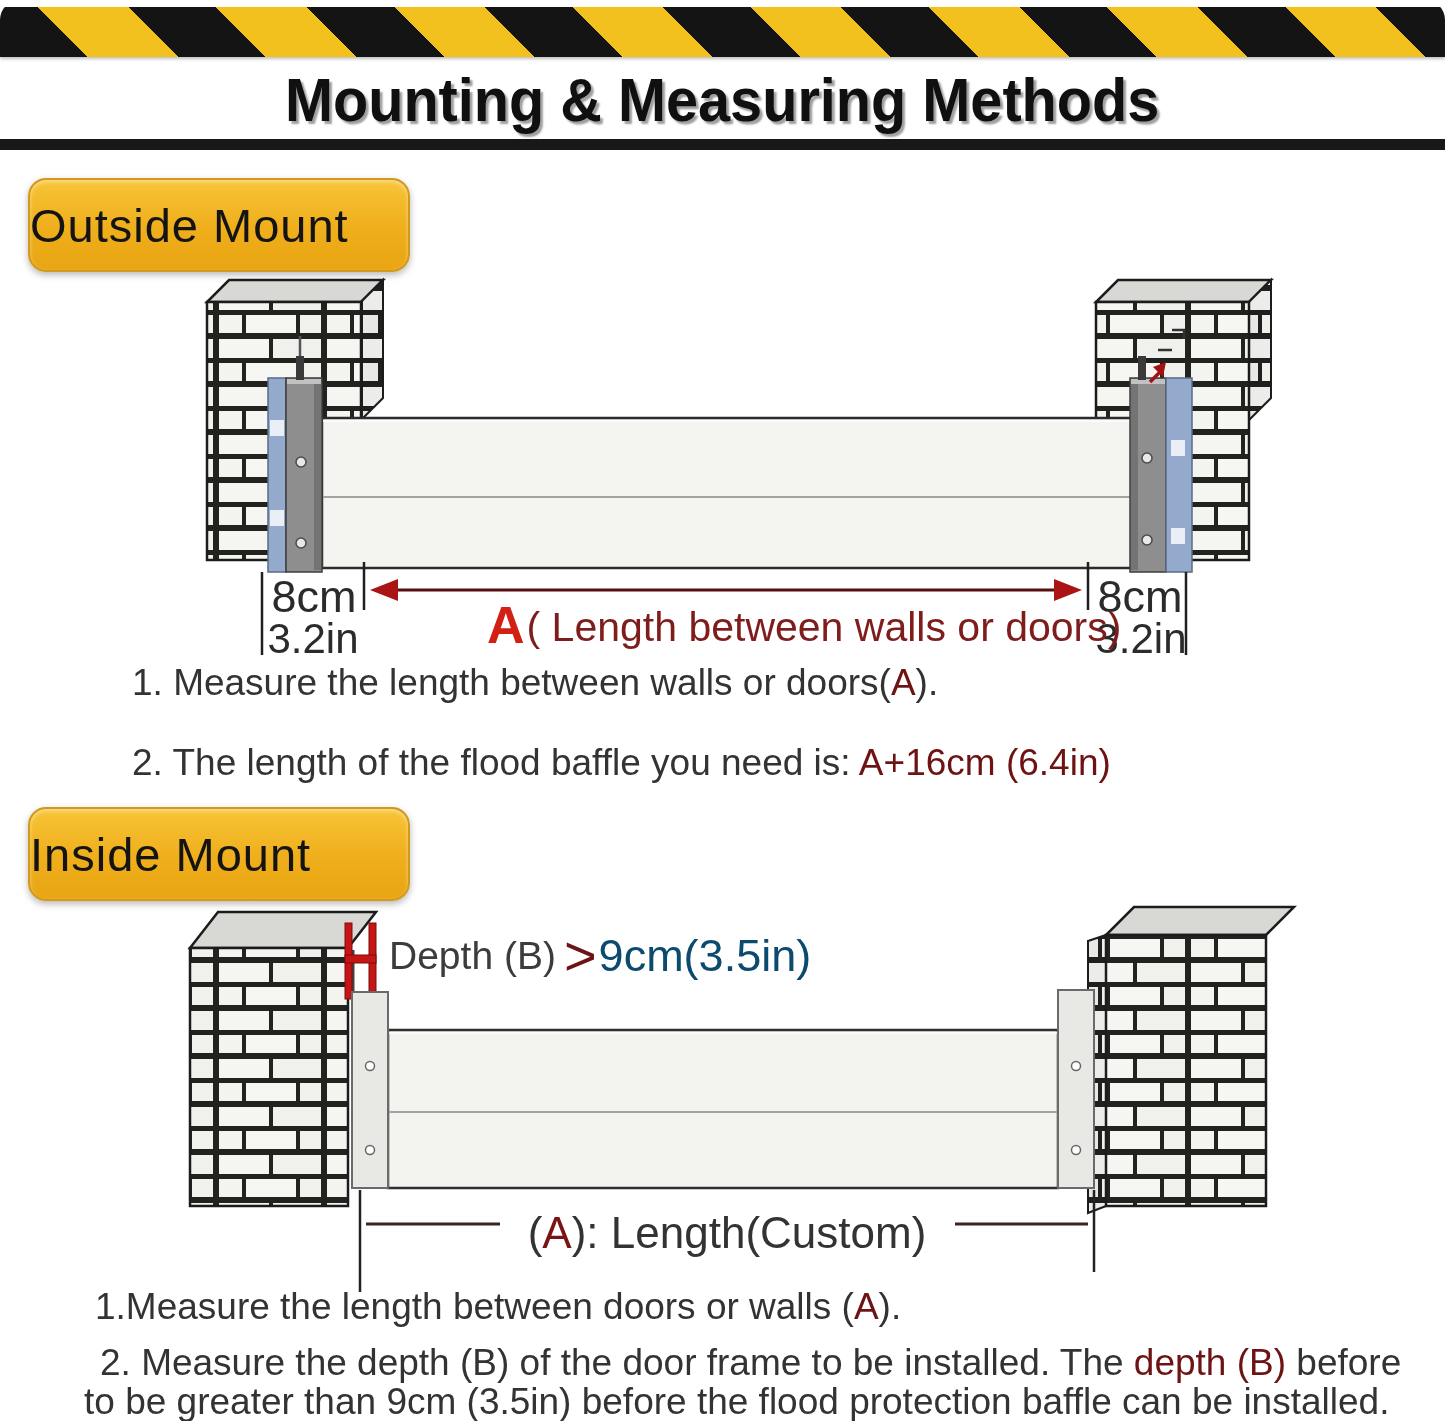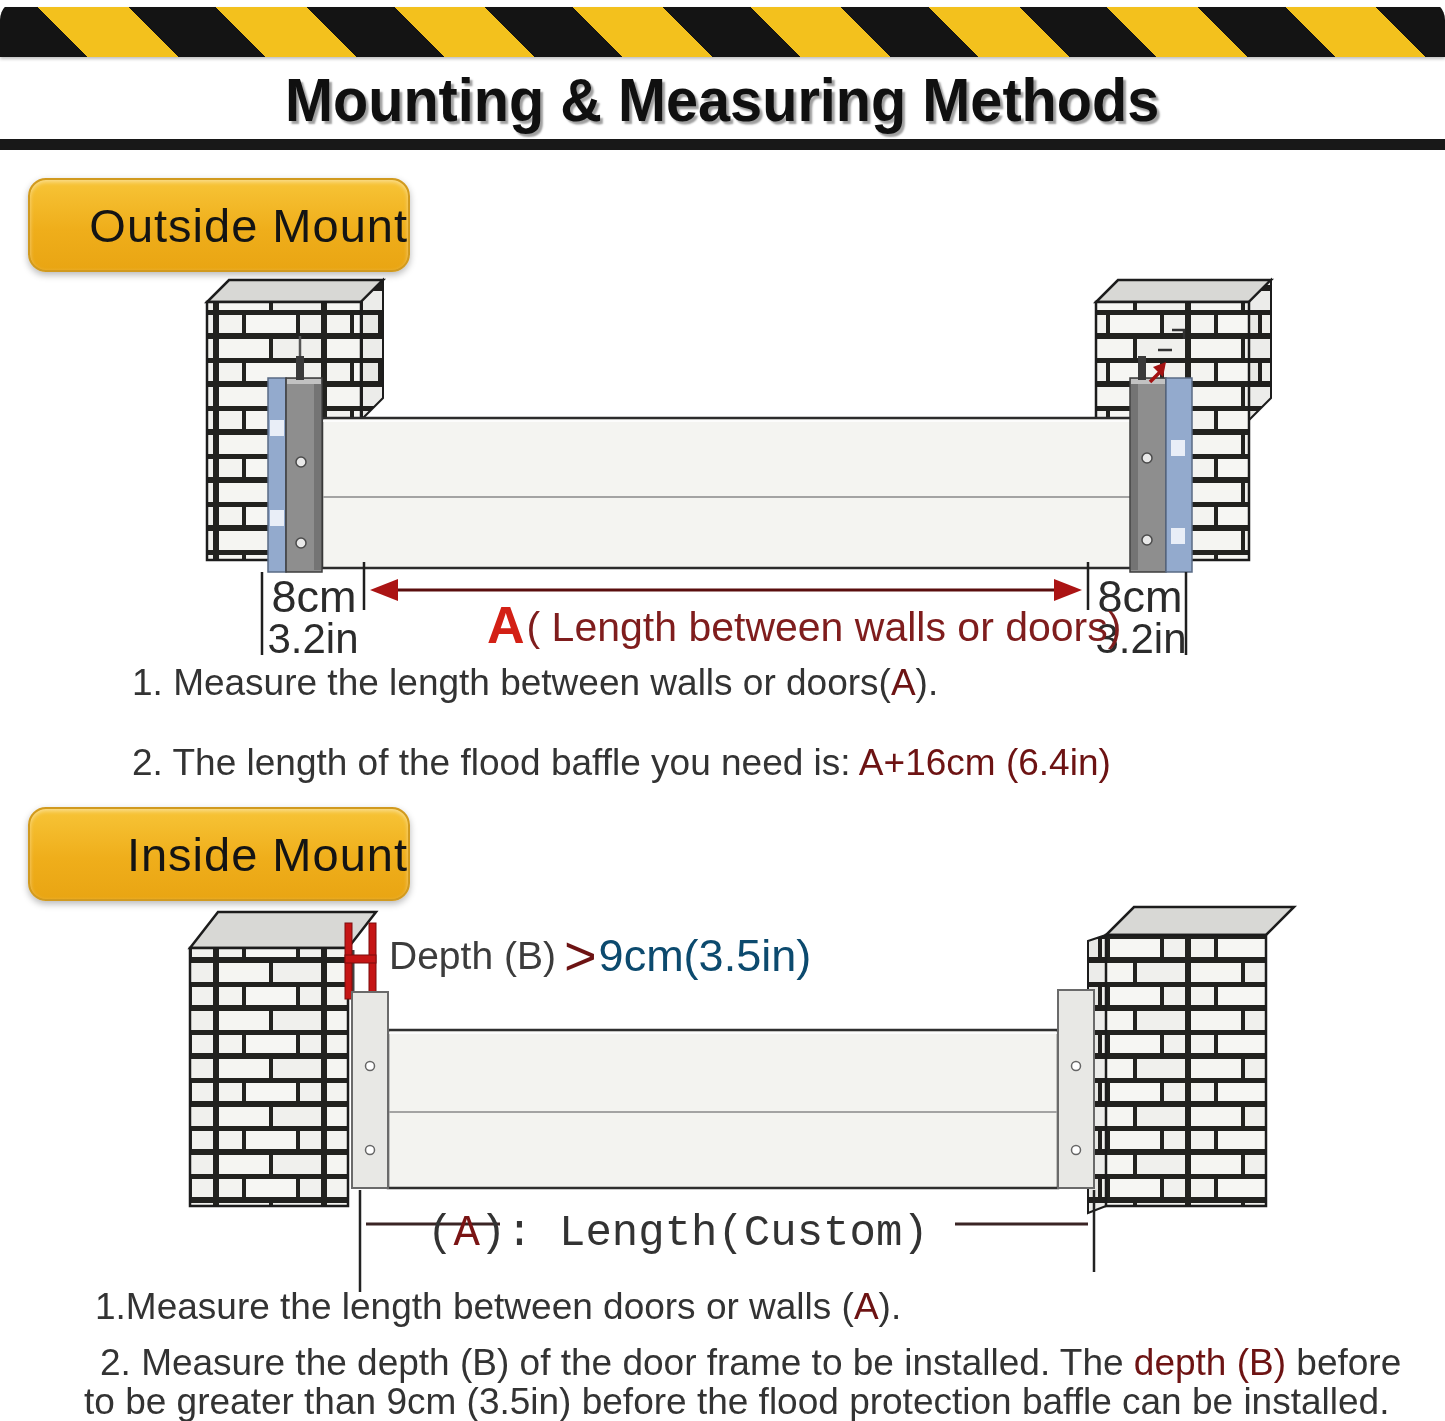--- a/index.html
+++ b/index.html
@@ -25,41 +25,41 @@
     letter-spacing:0px;transform:scaleX(.93);transform-origin:center;
     text-shadow:3px 3px 2px rgba(0,0,0,.38);
   }
   .blackbar{position:absolute;left:0;top:139px;width:100%;height:11px;background:#181818;z-index:2;}
 
   
   .badge{
     position:absolute;left:28px;width:378px;height:90px;z-index:2;
     background:linear-gradient(180deg,#f7c437 0%,#efae1b 55%,#e9a513 100%);
     border:2px solid #d19a1f;border-radius:18px;
-    display:flex;align-items:center;justify-content:flex-end;
+    display:flex;align-items:center;justify-content:flex-start;
     box-shadow:0 3px 7px rgba(0,0,0,.28), inset 0 2px 4px rgba(255,255,255,.45);
   }
   .badge span{font-size:47px;font-weight:normal;color:#141414;letter-spacing:1px;}
 
   
   .meas{font-size:45px;color:#2b2b2b;text-align:center;line-height:1;}
   .meas.small{font-size:42px;}
   .spanlabel{display:flex;align-items:flex-end;}
   .spanlabel .bigA{font-size:52px;font-weight:bold;color:#d32015;line-height:.9;margin-right:2px;}
   .spanlabel .rest{font-size:41px;color:#7f1d1d;line-height:1.05;}
 
   .step{font-size:37px;color:#333;white-space:nowrap;}
   .step .em{color:#6d1313;}
 
   .depthlabel{display:flex;align-items:center;}
   .depthlabel .d1{font-size:39px;color:#3c3c3c;}
   .depthlabel .gt{font-size:56px;color:#6d1313;line-height:.8;margin:0 2px 0 8px;}
   .depthlabel .d2{font-size:45px;color:#0c4a6e;}
 
-  .lenlabel{width:600px;text-align:left;font-size:44px;color:#333;font-family:Liberation Mono, monospace;}
+  .lenlabel{width:600px;text-align:center;font-size:44px;color:#333;}
   .lenlabel .em{color:#7a1414;}
 </style>
 </head>
 <body>
 
 <div id="canvas">
 
   <svg class="art" width="1445" height="1421" viewBox="0 0 1445 1421">
     <defs>
       <pattern id="bf" width="108" height="48" patternUnits="userSpaceOnUse">

